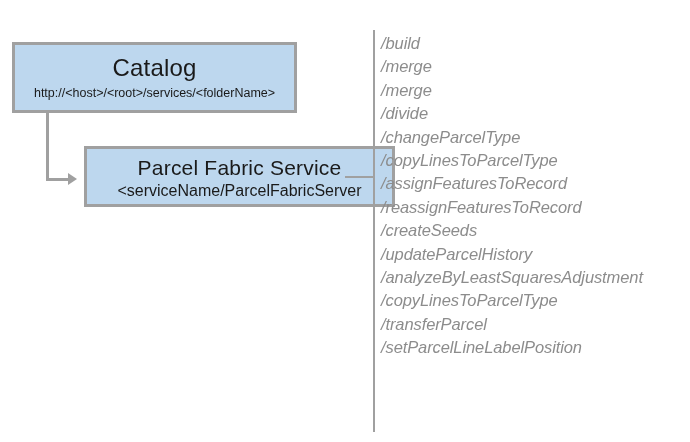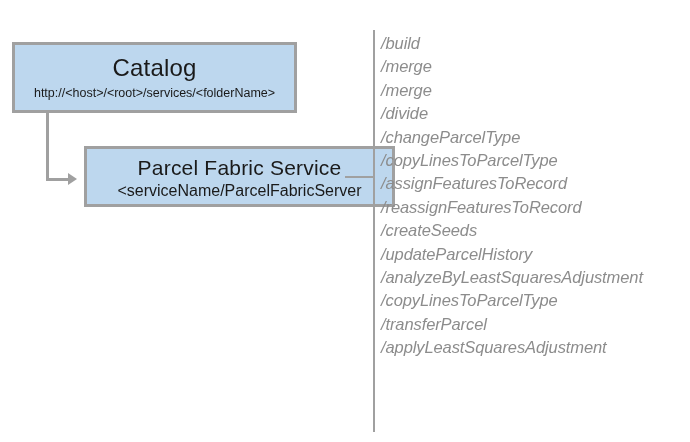--- a/index.html
+++ b/index.html
@@ -159,16 +159,16 @@
     <li>/divide</li>
     <li>/changeParcelType</li>
     <li>/copyLinesToParcelType</li>
     <li>/assignFeaturesToRecord</li>
     <li>/reassignFeaturesToRecord</li>
     <li>/createSeeds</li>
     <li>/updateParcelHistory</li>
     <li>/analyzeByLeastSquaresAdjustment</li>
     <li>/copyLinesToParcelType</li>
     <li>/transferParcel</li>
-    <li>/applyLeastSquaresAdjustment</li>
+    <li>/setParcelLineLabelPosition</li>
   </ul>
 
 </div>
 
 </body></html>

